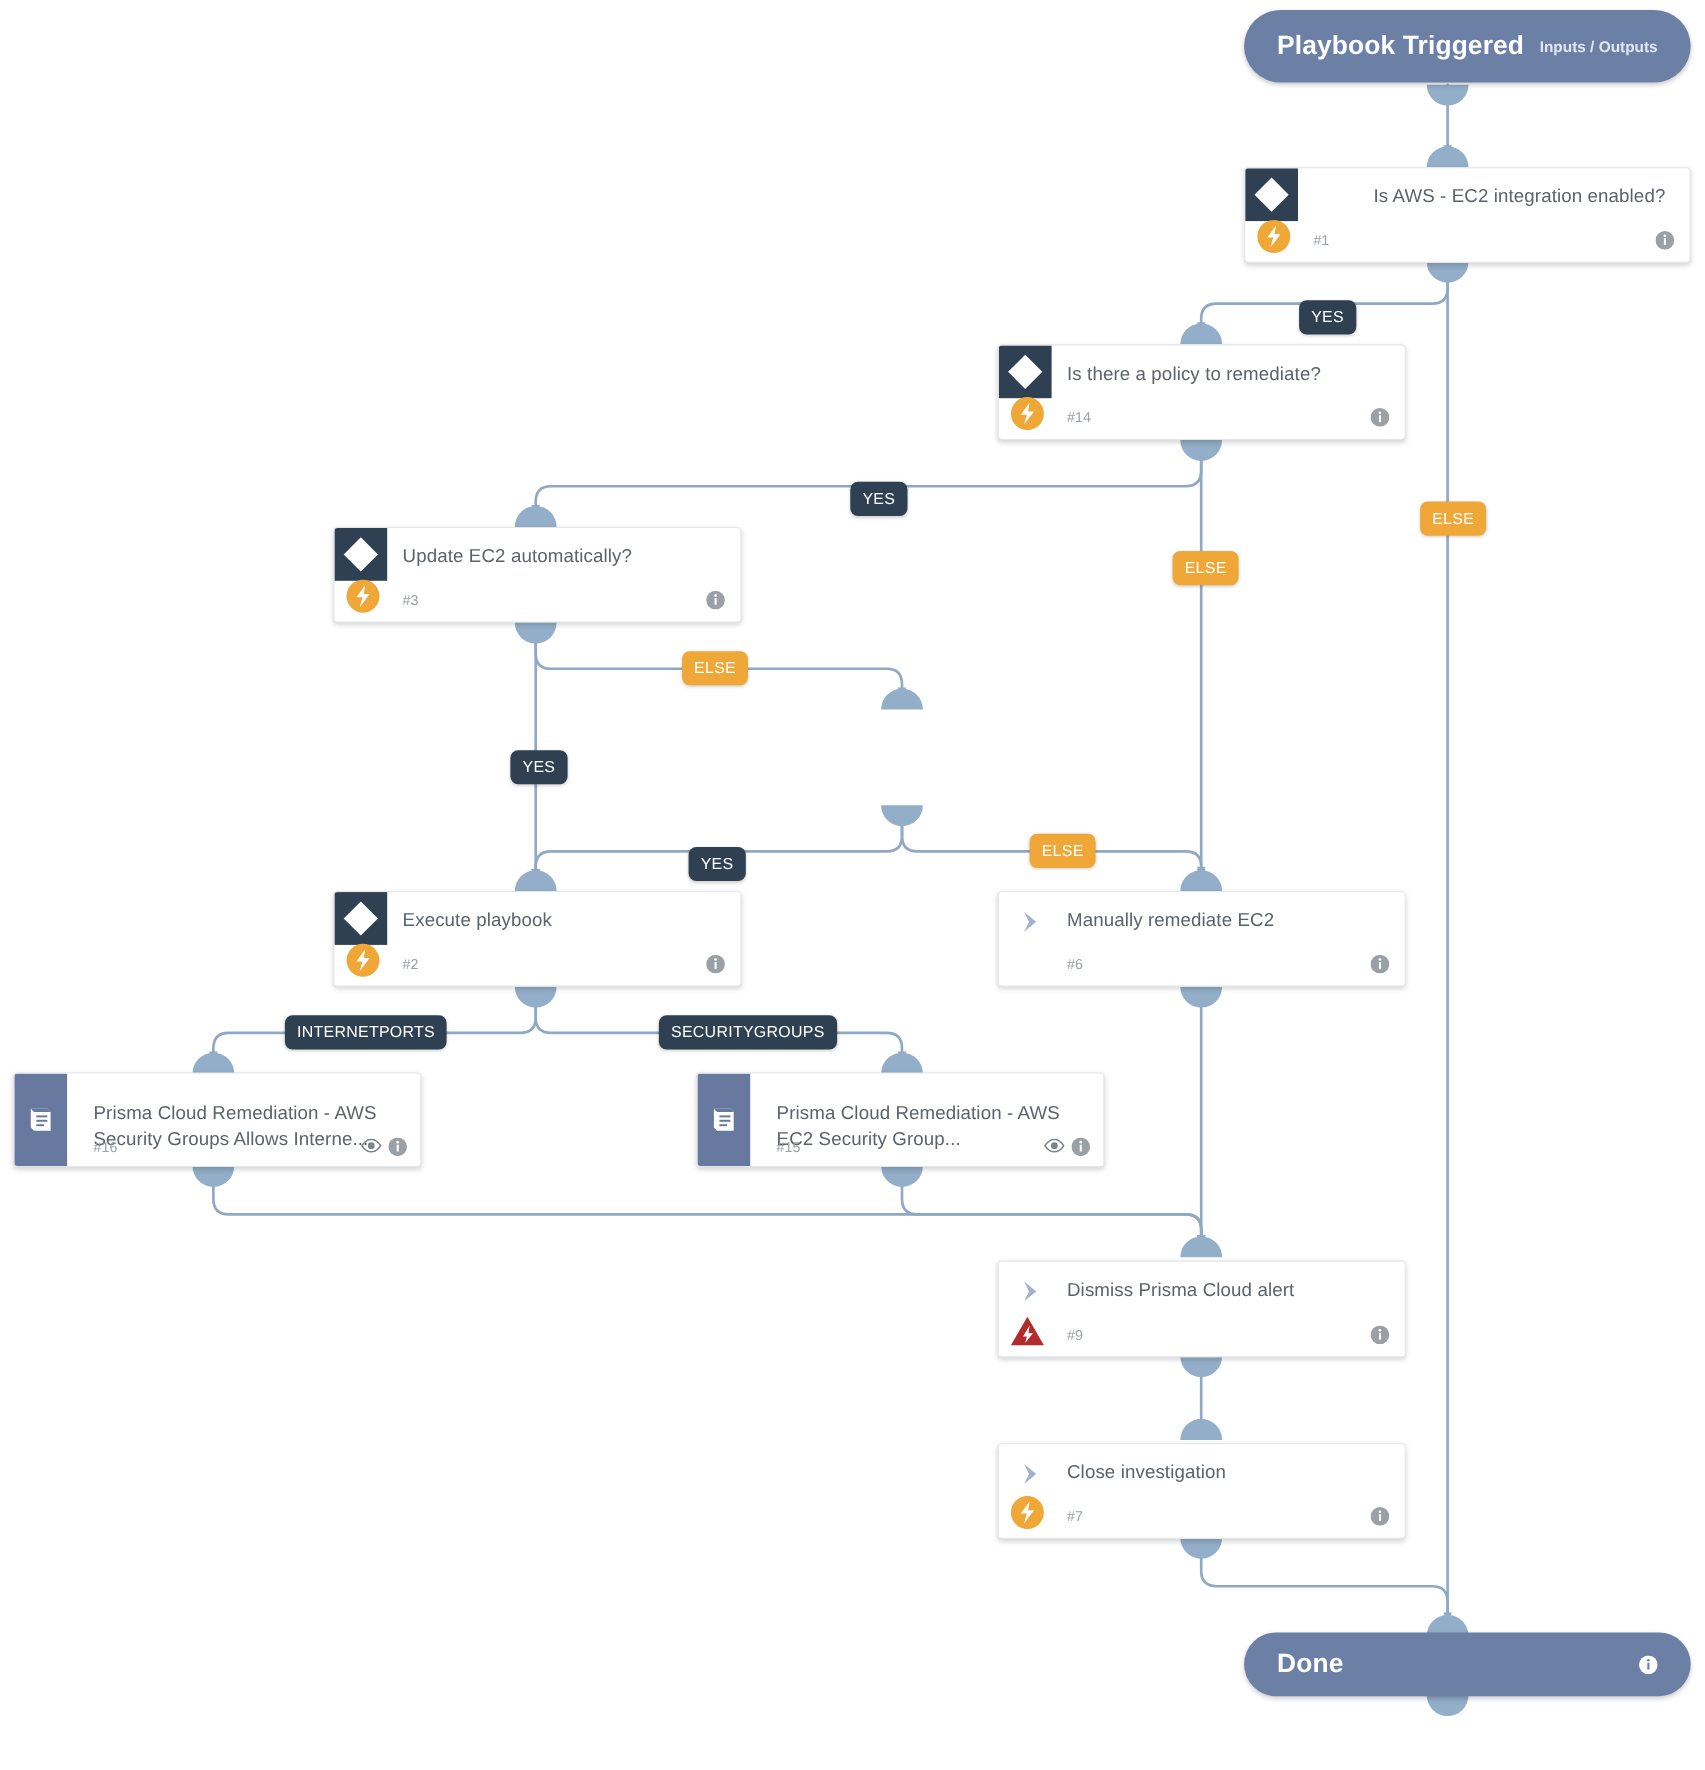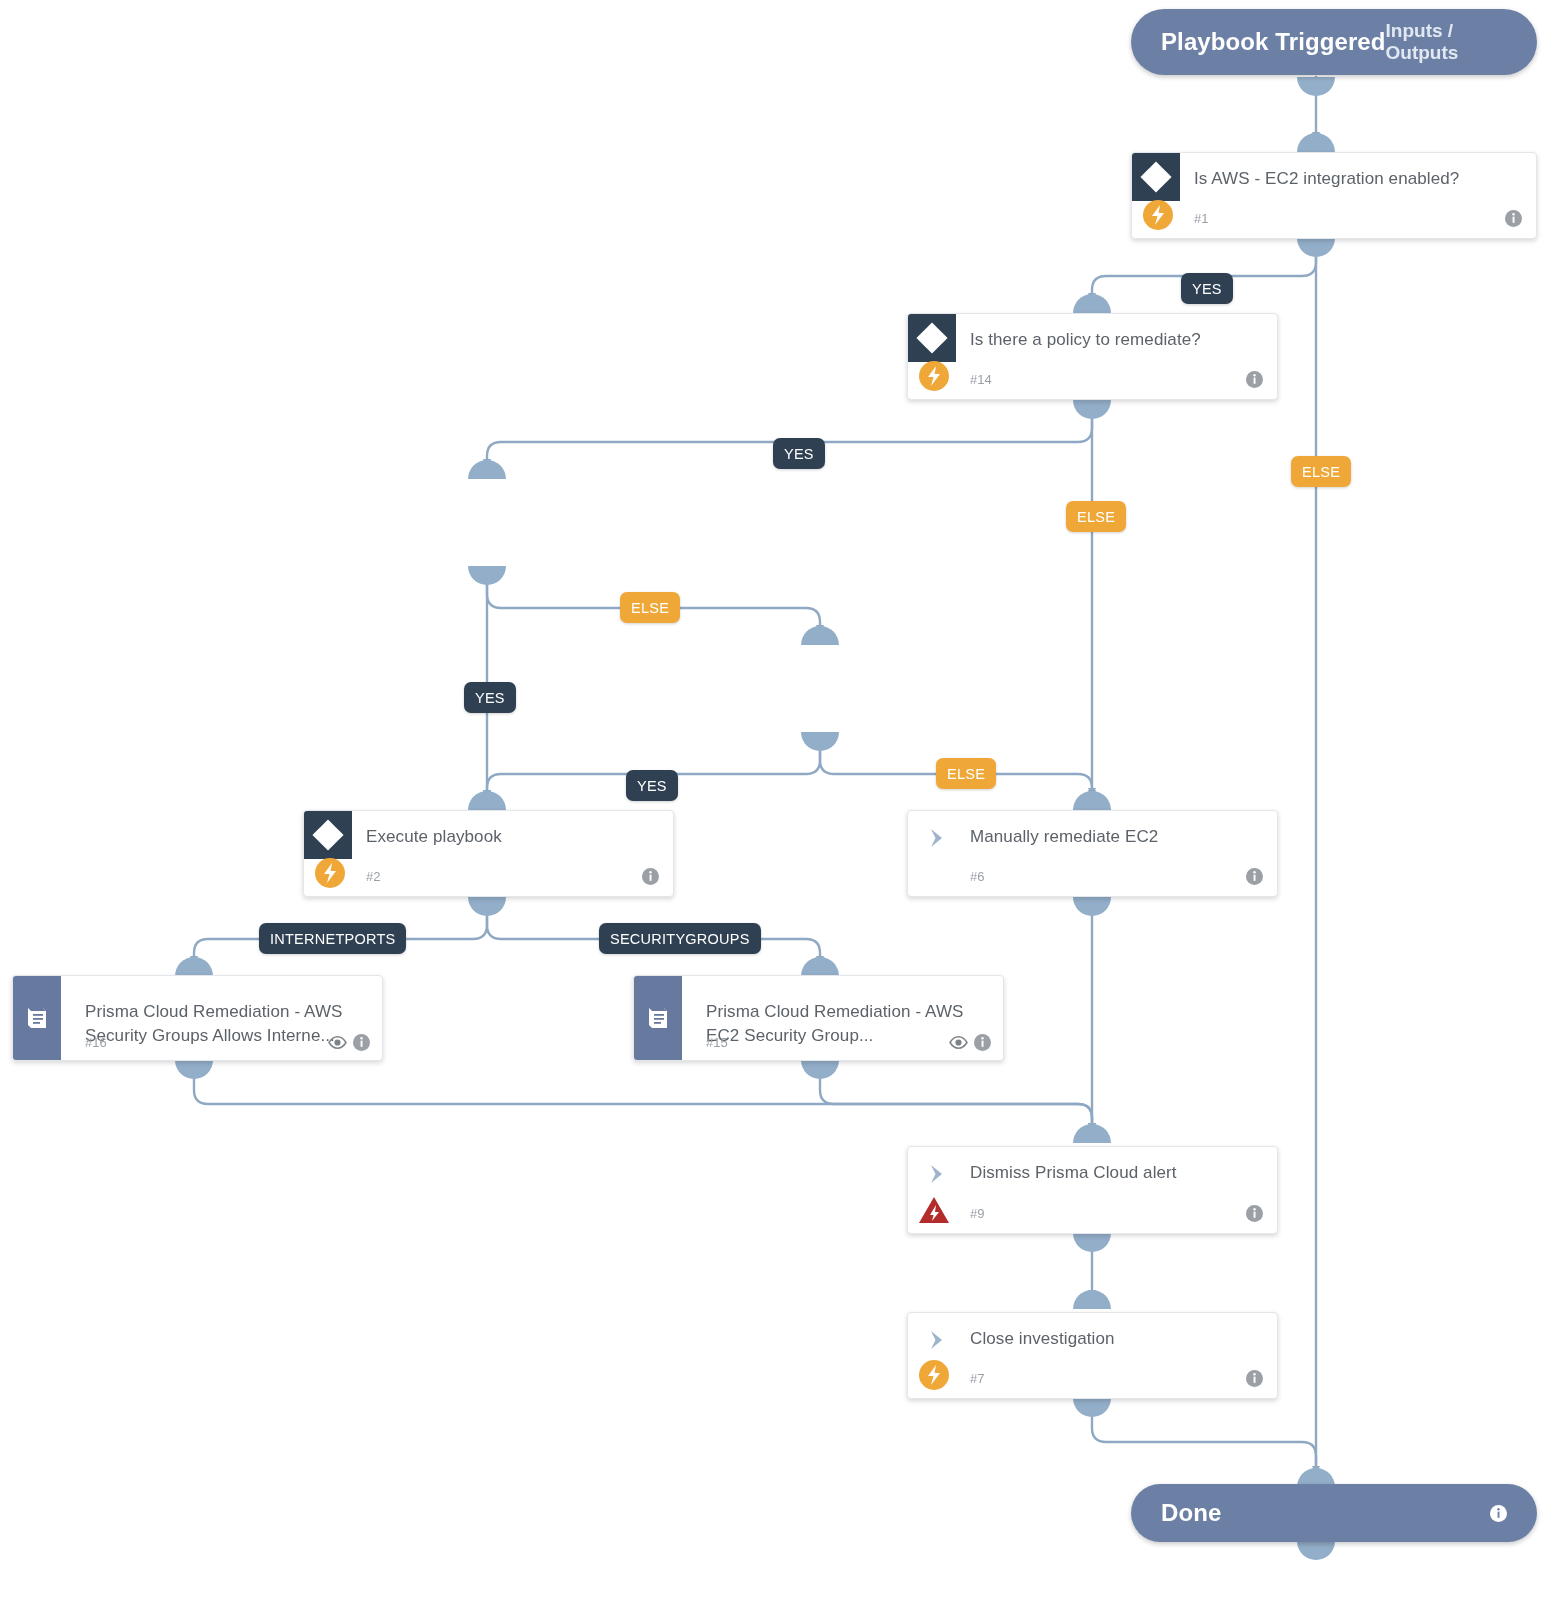--- a/index.html
+++ b/index.html
@@ -67,21 +67,21 @@
     z-index: 5;
   }
   .pill .pill-title {
     font-size: 24px;
     font-weight: bold;
     letter-spacing: 0.1px;
     flex: 0 0 auto;
   }
   .pill .pill-right {
     margin-left: auto;
-    font-size: 19px;
+    font-size: 14px;
     font-weight: bold;
     color: #E2E8F1;
     display: flex;
     align-items: center;
   }
 
   
   .card {
     position: absolute;
     box-sizing: border-box;
@@ -290,21 +290,21 @@
   <div class="dome top" style="left:1073px; top:1290px;"></div>
   <div class="dome bottom" style="left:1073px; top:1398px;"></div>
   <div class="dome top" style="left:1297px; top:1468px;"></div>
   <div class="dome bottom" style="left:1297px; top:1541px;"></div>
 
   <div class="pill" style="left:1131px; top:9px; width:406px; height:66px;">
     <span class="pill-title">Playbook Triggered</span>
     <span class="pill-right">Inputs / Outputs</span>
   </div>
 
-  <div class="card" style="left:1131px; top:152px; width:406px; height:87px;">
+  <div class="card" style="left:1131px; top:152px; width:406px; height:87px;text-align:right;">
     <div class="hdr-diamond"></div>
     <div class="card-title">Is AWS - EC2 integration enabled?</div>
     <div class="bolt">
       <svg width="17" height="20" viewBox="0 0 17 20">
           <path d="M10,0 L2,11 L7.5,11 L5,20 L14,8 L8.6,8 Z" fill="#ffffff"></path>
         </svg>
     </div>
     <div class="card-idx">#1</div>
     <div class="info-ico">
       <svg width="17" height="17" viewBox="0 0 17 17">
@@ -326,20 +326,37 @@
     <div class="card-idx">#14</div>
     <div class="info-ico">
       <svg width="17" height="17" viewBox="0 0 17 17">
           <circle cx="8.5" cy="8.5" r="8.5" fill="#9AA0A6"></circle>
           <rect x="7.6" y="6.6" width="1.9" height="6.2" fill="#fff"></rect>
           <circle cx="8.5" cy="4.3" r="1.2" fill="#fff"></circle>
         </svg>
     </div>
   </div>
 
+  <div class="card" style="left:303px; top:479px; width:371px; height:87px;">
+    <div class="hdr-diamond"></div>
+    <div class="card-title">Update EC2 automatically?</div>
+    <div class="bolt">
+      <svg width="17" height="20" viewBox="0 0 17 20">
+          <path d="M10,0 L2,11 L7.5,11 L5,20 L14,8 L8.6,8 Z" fill="#ffffff"></path>
+        </svg>
+    </div>
+    <div class="card-idx">#3</div>
+    <div class="info-ico">
+      <svg width="17" height="17" viewBox="0 0 17 17">
+          <circle cx="8.5" cy="8.5" r="8.5" fill="#9AA0A6"></circle>
+          <rect x="7.6" y="6.6" width="1.9" height="6.2" fill="#fff"></rect>
+          <circle cx="8.5" cy="4.3" r="1.2" fill="#fff"></circle>
+        </svg>
+    </div>
+  </div>
 
 
   <div class="card" style="left:303px; top:810px; width:371px; height:87px;">
     <div class="hdr-diamond"></div>
     <div class="card-title">Execute playbook</div>
     <div class="bolt">
       <svg width="17" height="20" viewBox="0 0 17 20">
           <path d="M10,0 L2,11 L7.5,11 L5,20 L14,8 L8.6,8 Z" fill="#ffffff"></path>
         </svg>
     </div>

